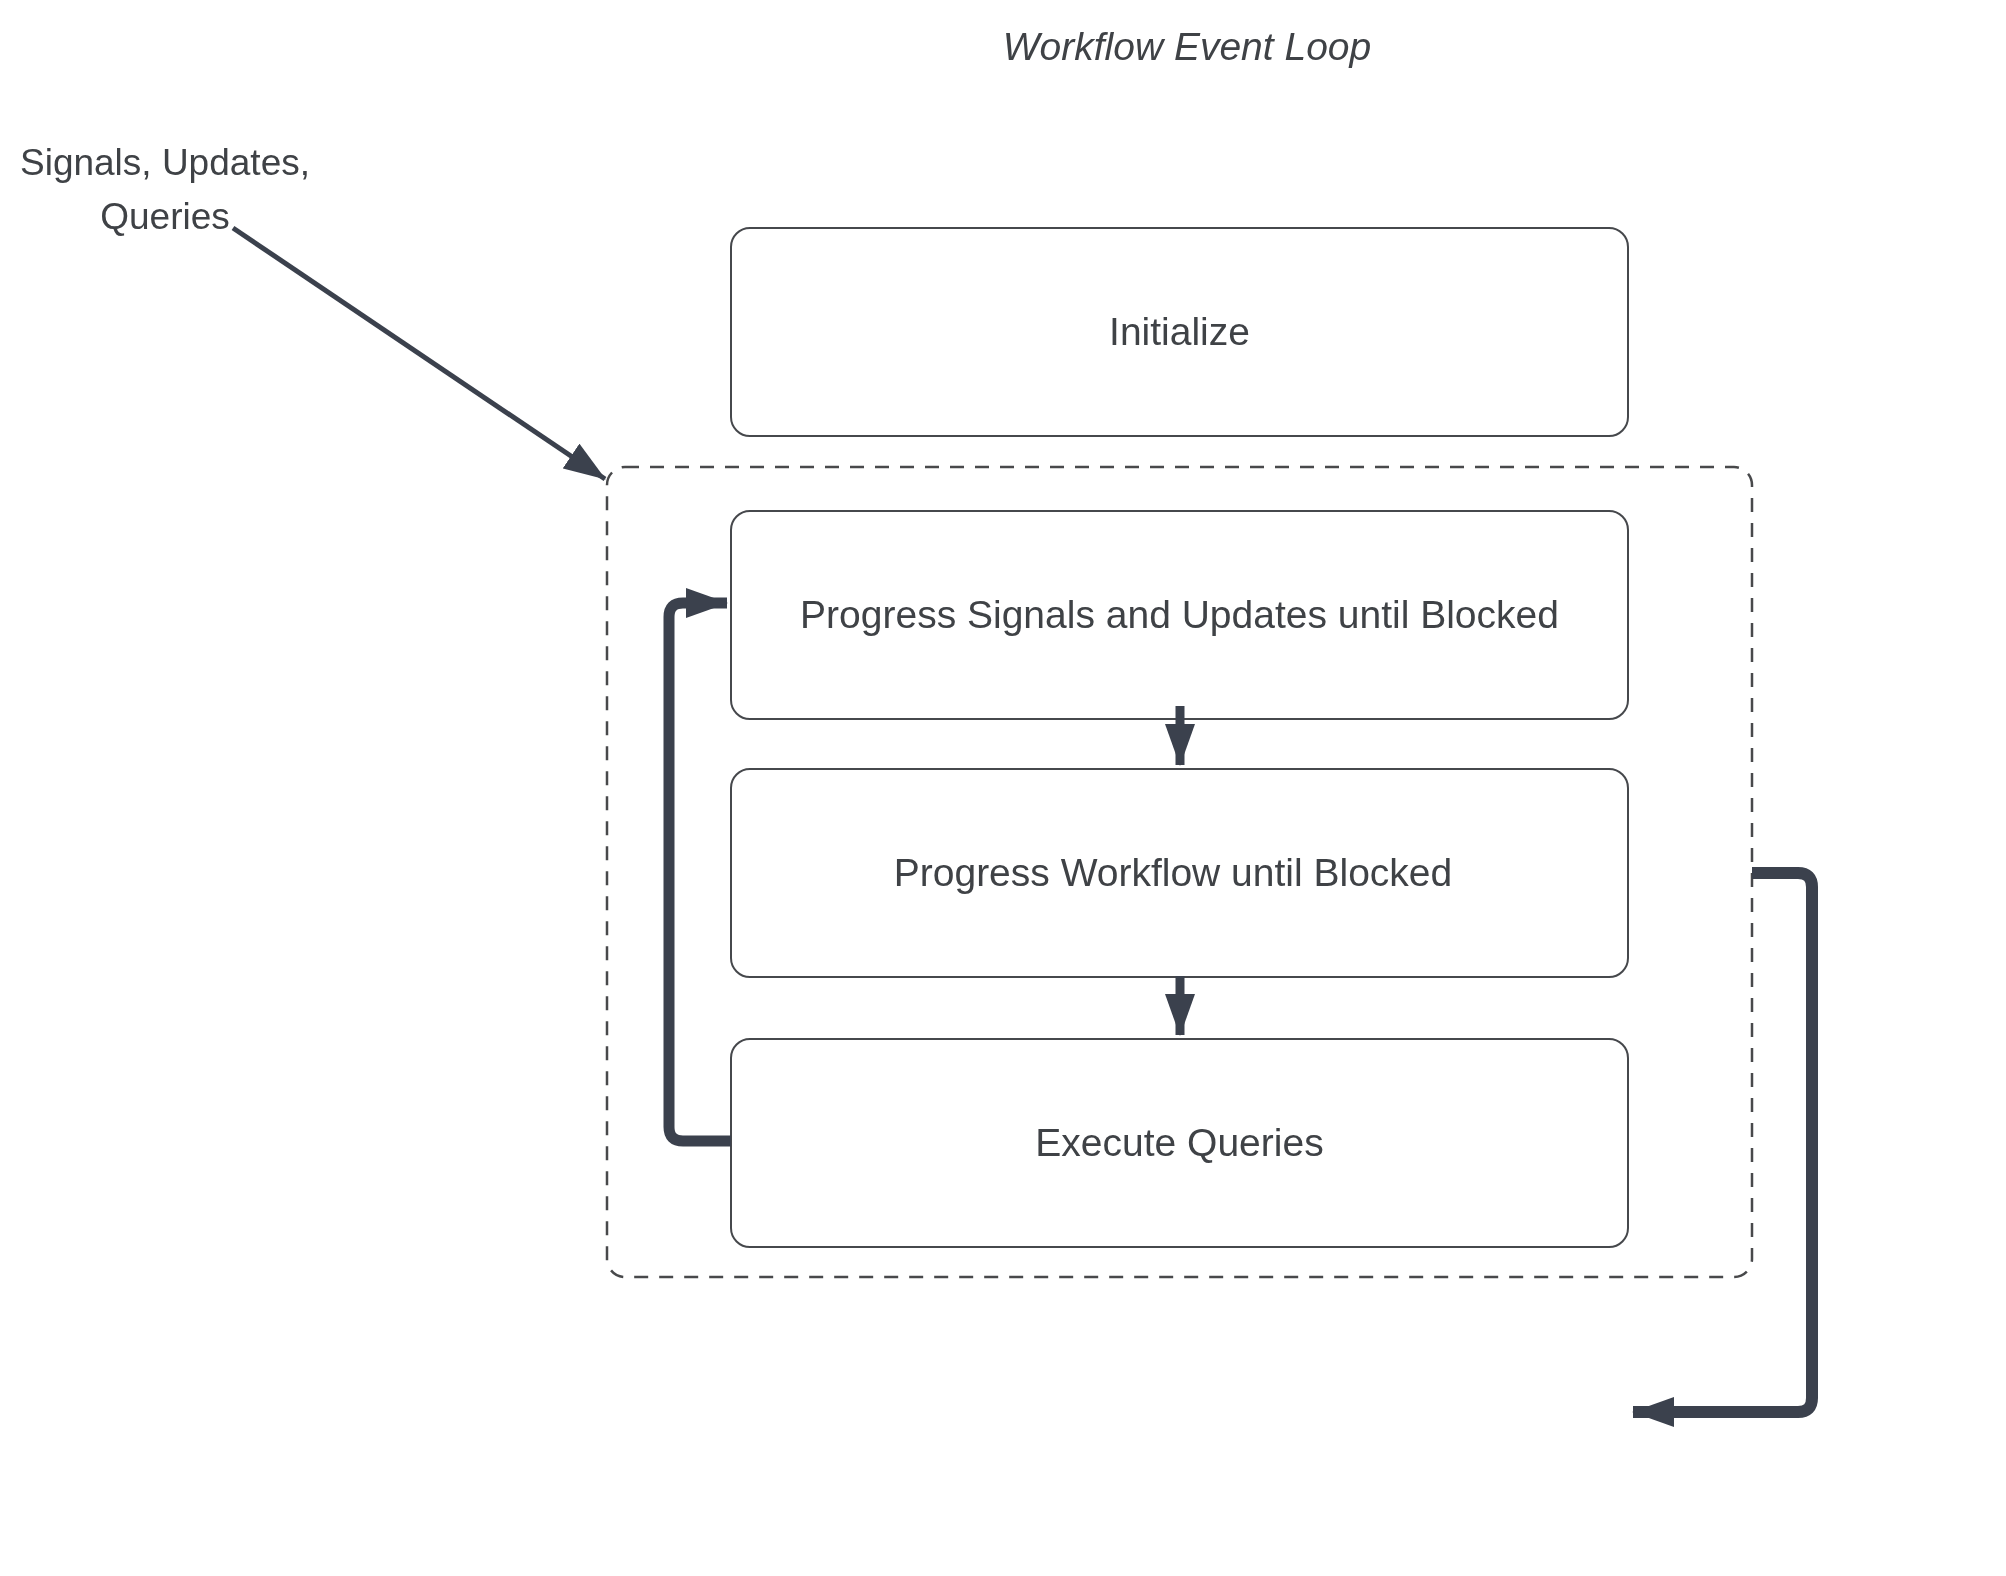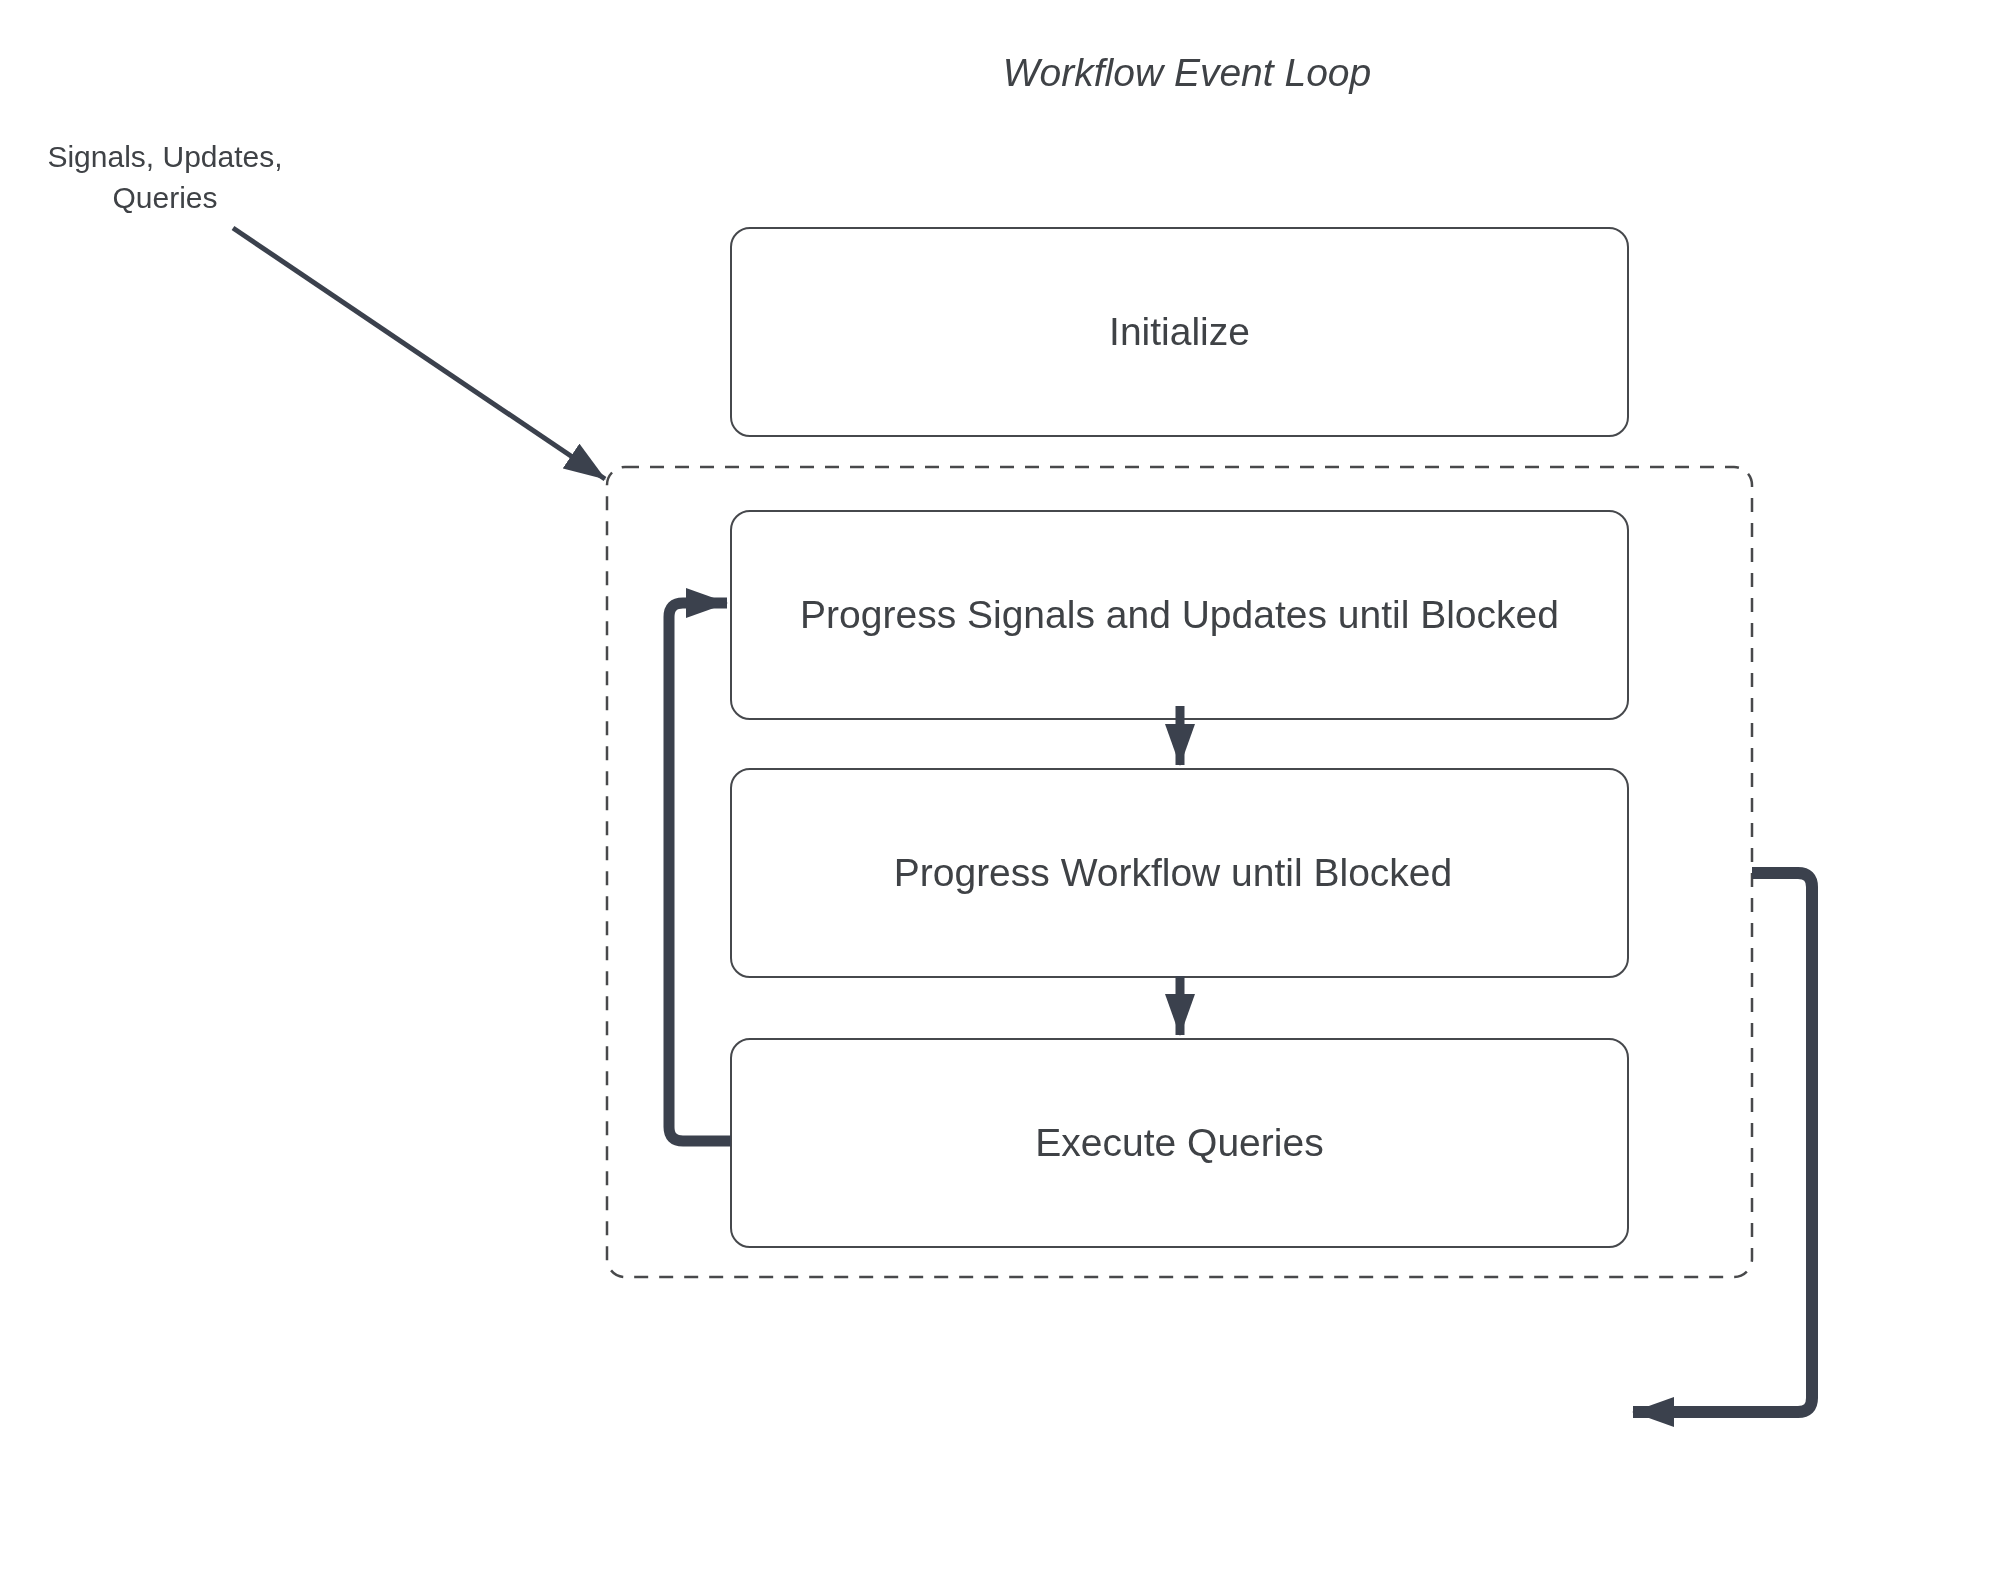--- a/index.html
+++ b/index.html
@@ -4,26 +4,26 @@
 <style>
   :root{
     --bg:#ffffff; --ink:#3f4246; --arrow:#3b414d; --border:#46484c; --dash:#48494b; --node-bg:#ffffff;
   }
   html,body{margin:0;padding:0;background:var(--bg);}
   .canvas{
     position:relative; width:2006px; height:1576px; background:var(--bg);
     font-family:"Liberation Sans", sans-serif; color:var(--ink); overflow:hidden;
   }
   .title{
-    position:absolute; left:737px; top:50px; width:900px;
+    position:absolute; left:737px; top:24px; width:900px;
     font-size:39px; font-style:italic; text-align:center; line-height:1.2;
   }
   .annotation{
     position:absolute; left:0px; top:136px; width:330px;
-    font-size:30px; line-height:41px; text-align:center; white-space:pre-line;
+    font-size:37px; line-height:54px; text-align:center; white-space:pre-line;
   }
   .node{
     position:absolute; left:730px; width:899px; box-sizing:border-box;
     background:var(--node-bg); border:2.5px solid var(--border); border-radius:20px;
     display:flex; align-items:center; justify-content:center;
     font-size:39px; text-align:center; padding:0 30px;
   }
   .n-initialize{top:227px; height:210px;}
   .n-signals{top:510px; height:210px;align-items:center;}
   .n-workflow{top:768px; height:210px;padding-left:17px;}

